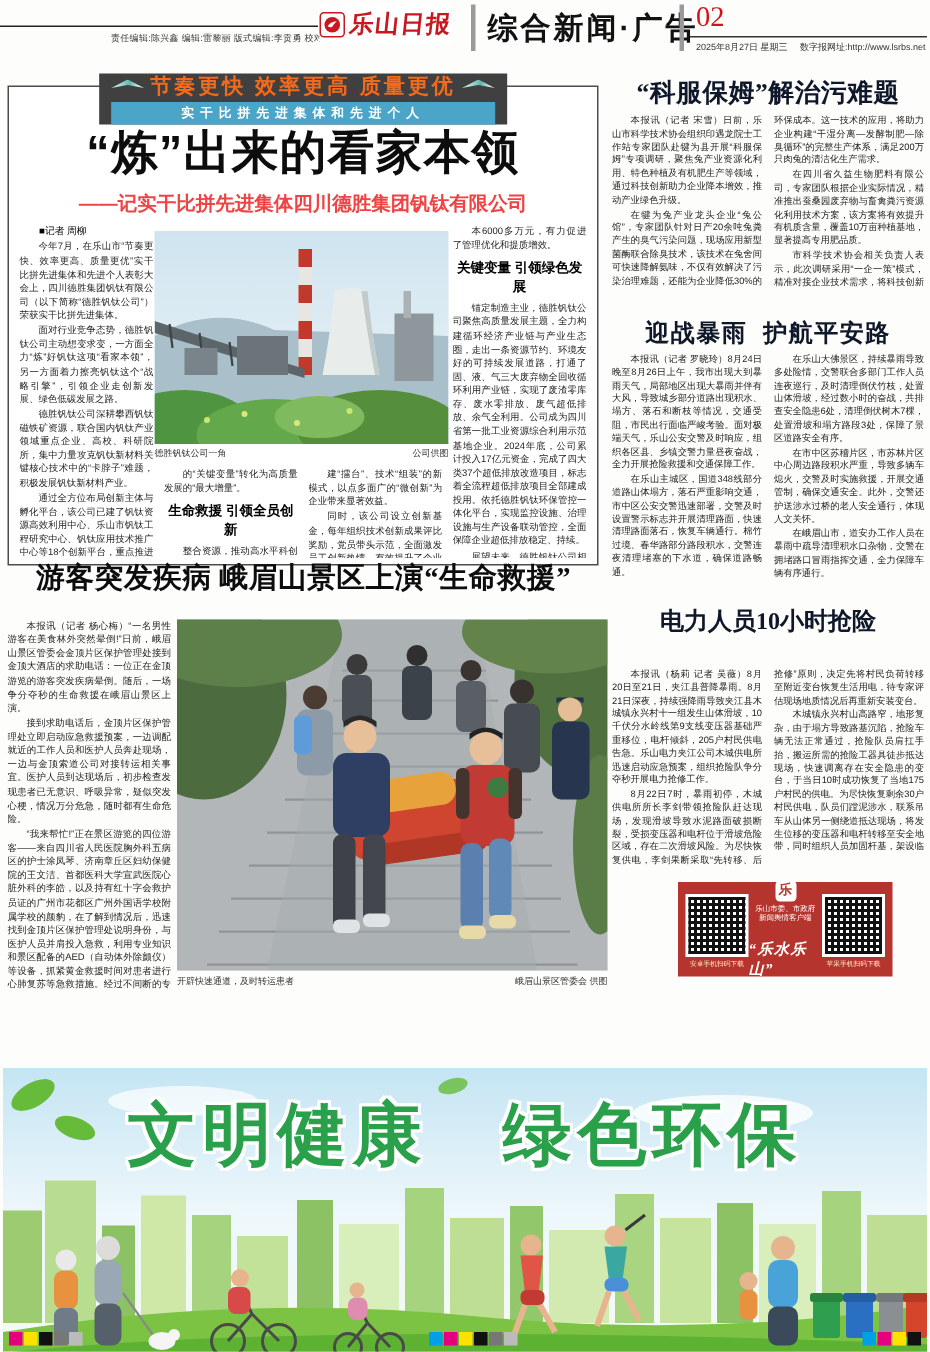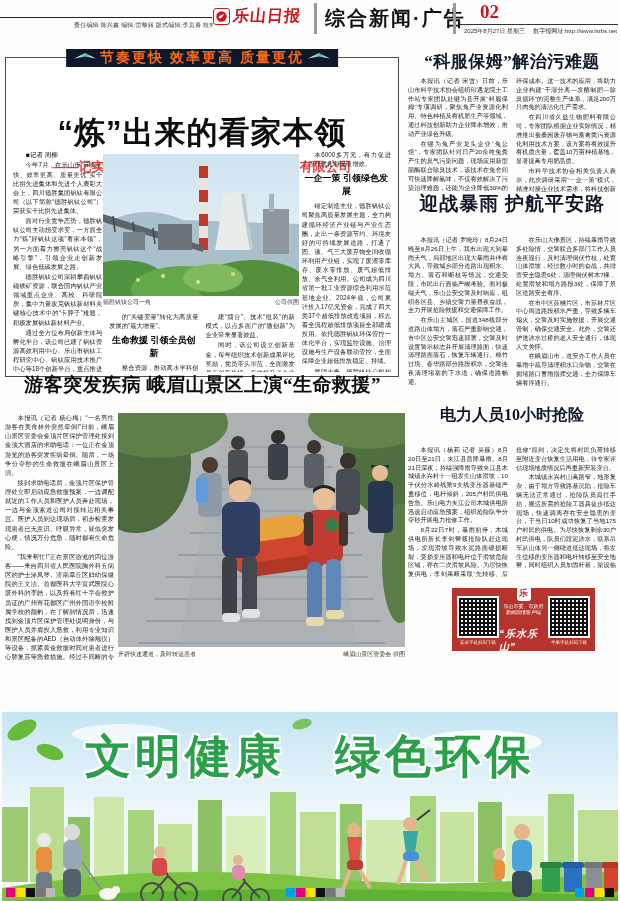--- a/index.html
+++ b/index.html
@@ -7,50 +7,50 @@
   
   #header{position:absolute;left:0;top:0;width:620px;height:44px;}
   .hdr-rule-left{position:absolute;left:0;top:17px;width:212px;height:1px;background:#222;}
   .editors{position:absolute;left:74px;top:21px;font-size:6px;color:#3a3a3a;letter-spacing:.2px;}
   .masthead{position:absolute;left:213px;top:2px;height:28px;display:flex;align-items:center;background:#fff;}
   .mh-emblem{width:15px;height:15px;border:1px solid #c8171e;border-radius:3px;display:flex;align-items:center;justify-content:center;margin-right:3px;}
   .mh-emblem svg{display:block;}
   .mh-name{font-size:16px;font-weight:bold;color:#c8171e;font-family:"Liberation Serif","DejaVu Serif",serif;transform:skewX(-6deg);letter-spacing:1px;}
   .hdr-div{position:absolute;top:3px;width:3px;height:31px;background:#9a9a9a;}
   .section-title{position:absolute;left:325px;top:5px;font-size:20px;font-weight:600;letter-spacing:2px;color:#111;}
-  .page-num{position:absolute;left:480px;top:1px;font-size:19px;font-weight:bold;color:#d0121b;font-family:"Liberation Serif","DejaVu Serif",serif;}
+  .page-num{position:absolute;left:464px;top:1px;font-size:19px;font-weight:normal;color:#d0121b;font-family:"Liberation Serif","DejaVu Serif",serif;}
   .hdr-rule-right{position:absolute;left:460px;top:24px;width:158px;height:1px;background:#333;}
   .hdr-date{position:absolute;left:464px;top:27px;font-size:6px;color:#333;}
   .hdr-url{position:absolute;right:3px;top:27px;font-size:6px;color:#333;}
   
   #main-box{position:absolute;left:5px;top:57px;width:392px;height:318px;border:1px solid #4c4c4c;background:#fff;}
-  .banner{position:absolute;left:50%;top:-9px;transform:translateX(-50%);text-align:center;background:#0f172a;padding:0 8px;}
+  .banner{position:absolute;left:50%;top:-9px;transform:translateX(-50%);text-align:center;background:#404040;padding:0 8px;}
   .banner-top{font-size:14px;font-weight:bold;color:#f26a1b;letter-spacing:2px;white-space:nowrap;position:relative;padding:0 26px;}
   .banner-top::before,.banner-top::after{content:"";position:absolute;top:4px;width:22px;height:8px;background:linear-gradient(100deg,#bfe4e0 20%,#5fb7ae 55%,#cfeae6 80%);clip-path:polygon(0 70%,50% 0,100% 70%,50% 45%);}
   .banner-top::before{left:0;}
   .banner-top::after{right:0;}
   .banner-strip{margin-top:1px;background:#4aa5c8;color:#fff;font-size:8.5px;font-weight:bold;letter-spacing:4px;padding:2px 14px 1px;}
-  .main-title{margin-top:54px;text-align:center;font-size:31px;font-weight:bold;letter-spacing:1px;color:#0d0d0d;}
+  .main-title{margin-top:23px;text-align:center;font-size:31px;font-weight:bold;letter-spacing:1px;color:#0d0d0d;}
   .main-sub{margin-top:4px;text-align:center;font-size:13px;font-weight:bold;color:#ef4444;}
   .cols{position:absolute;left:7px;right:7px;top:92px;bottom:4px;display:flex;gap:7px;overflow:hidden;}
   .col{flex:1 1 0;font-size:6.3px;line-height:1.45;text-align:justify;color:#222;overflow:hidden;}
   .col p{margin:0 0 1px;text-indent:2em;}
   .col .colhead{font-size:9px;font-weight:bold;text-align:center;text-indent:0;margin:4px 0 3px;color:#000;}
   .byline{font-size:6.5px;margin:0 0 4px;text-indent:0;color:#000;}
   .spacer{height:162px;}
   .plant-photo{position:absolute;left:97px;top:96px;width:196px;height:142px;overflow:hidden;background:#d7e7f0;}
   .plant-cap{position:absolute;left:97px;top:240px;width:196px;display:flex;justify-content:space-between;font-size:6px;color:#333;}
   
   #right-col{position:absolute;left:408px;top:44px;width:208px;}
   .r-head{position:absolute;left:0;width:208px;text-align:center;font-weight:bold;color:#0f172a;font-family:"Liberation Serif","DejaVu Serif",serif;}
   .r-body{position:absolute;left:0;width:208px;column-count:2;column-gap:8px;font-size:6.2px;line-height:1.42;text-align:justify;color:#222;overflow:hidden;}
   .r-body p{margin:0 0 1px;text-indent:2em;}
   #sci-head{top:6px;font-size:17px;letter-spacing:.5px;}
   #sci-body{top:33px;height:122px;}
-  #storm-head{top:147px;font-size:19px;letter-spacing:1px;}
+  #storm-head{top:168px;font-size:16px;letter-spacing:1px;font-family:Liberation Mono, monospace;}
   #storm-body{top:192px;height:163px;}
   #power-head{top:361px;font-size:16px;line-height:1.3;}
   #power-body{top:402px;height:140px;}
   
   #qr-ad{position:absolute;left:452px;top:588px;width:143px;height:63px;background:#b5352e;display:flex;align-items:center;justify-content:space-between;padding:5px 5px 4px;box-sizing:border-box;}
   .qr-wrap{display:flex;flex-direction:column;align-items:center;}
   .qr{width:38px;height:38px;background:#fff;padding:2px;}
   .qr-inner{width:100%;height:100%;background:
     repeating-linear-gradient(0deg,#111 0 2px,transparent 2px 4px),
     repeating-linear-gradient(90deg,#111 0 2px,#fff 2px 4px);}
@@ -96,20 +96,21 @@
   <div class="hdr-div" style="left:453px;"></div>
   <div class="page-num">02</div>
   <div class="hdr-rule-right"></div>
   <div class="hdr-date">2025年8月27日  星期三</div>
   <div class="hdr-url">数字报网址:http://www.lsrbs.net</div>
 </div>
 
 <div id="main-box">
   <div class="banner">
     <div class="banner-top">节奏更快 效率更高 质量更优</div>
+    <div class="banner-strip">实干比拼先进集体和先进个人</div>
   </div>
   <div class="main-title">“炼”出来的看家本领</div>
   <div class="main-sub">——记实干比拼先进集体四川德胜集团钒钛有限公司</div>
 
   <div class="cols">
     <div class="col">
       <p class="byline">■记者 周柳</p>
       <p>今年7月，在乐山市“节奏更快、效率更高、质量更优”实干比拼先进集体和先进个人表彰大会上，四川德胜集团钒钛有限公司（以下简称“德胜钒钛公司”）荣获实干比拼先进集体。</p>
       <p>面对行业竞争态势，德胜钒钛公司主动想变求变，一方面全力“炼”好钒钛这项“看家本领”，另一方面着力擦亮钒钛这个“战略引擎”，引领企业走创新发展、绿色低碳发展之路。</p>
       <p>德胜钒钛公司深耕攀西钒钛磁铁矿资源，联合国内钒钛产业领域重点企业、高校、科研院所，集中力量攻克钒钛新材料关键核心技术中的“卡脖子”难题，积极发展钒钛新材料产业。</p>
@@ -121,21 +122,21 @@
       <p class="colhead">生命救援 引领全员创新</p>
       <p>整合资源，推动高水平科创平台建设升级的同时，德胜钒钛公司持续深化“全员创新”活动，特别是推动基层党支部技术创新工作优化提升，扎实推进以“降本挖潜和小改小革”为主的技术创新，开启了党</p>
     </div>
     <div class="col">
       <div class="spacer"></div>
       <p>建“擂台”、技术“组装”的新模式，以点多面广的“微创新”为企业带来显著效益。</p>
       <p>同时，该公司设立创新基金，每年组织技术创新成果评比奖励，党员带头示范，全面激发员工创新热情，有效提升了企业创新能力和市场竞争力。近年来，公司各党支部组织党员、员工提报建议超3600条，采纳率达98.5%，获奖率超51%，累计实现降</p>
     </div>
     <div class="col">
       <p>本6000多万元，有力促进了管理优化和提质增效。</p>
-      <p class="colhead">一企一策 引领绿色发展</p>
+      <p class="colhead">关键变量 引领绿色发展</p>
       <p>锚定制造主业，德胜钒钛公司聚焦高质量发展主题，全力构建循环经济产业链与产业生态圈，走出一条资源节约、环境友好的可持续发展道路，打通了固、液、气三大废弃物全回收循环利用产业链，实现了废渣零库存、废水零排放、废气超低排放、余气全利用。公司成为四川省第一批工业资源综合利用示范基地企业。2024年底，公司累计投入17亿元资金，完成了四大类37个超低排放改造项目，标志着全流程超低排放项目全部建成投用。依托德胜钒钛环保管控一体化平台，实现监控设施、治理设施与生产设备联动管控，全面保障企业超低排放稳定、持续。</p>
       <p>展望未来，德胜钒钛公司相关负责人表示，公司将以更加饱满的热情和昂扬的斗志，在党建引领、产业发展、项目建设等各领域持续发力，聚焦未来产业发展，积极谋划前沿产业新赛道，以更高站位、更强责任、更大力度推动钒钛及资源循环利用产业提质升级，为乐山市加快建设“241”现代工业产业体系贡献德胜力量。</p>
     </div>
   </div>
 
   <div class="plant-photo">
     <svg width="196" height="142" viewBox="0 0 196 142">
       <defs>
         <linearGradient id="sky" x1="0" y1="0" x2="0" y2="1">
           <stop offset="0" stop-color="#cfe4ef"></stop>

